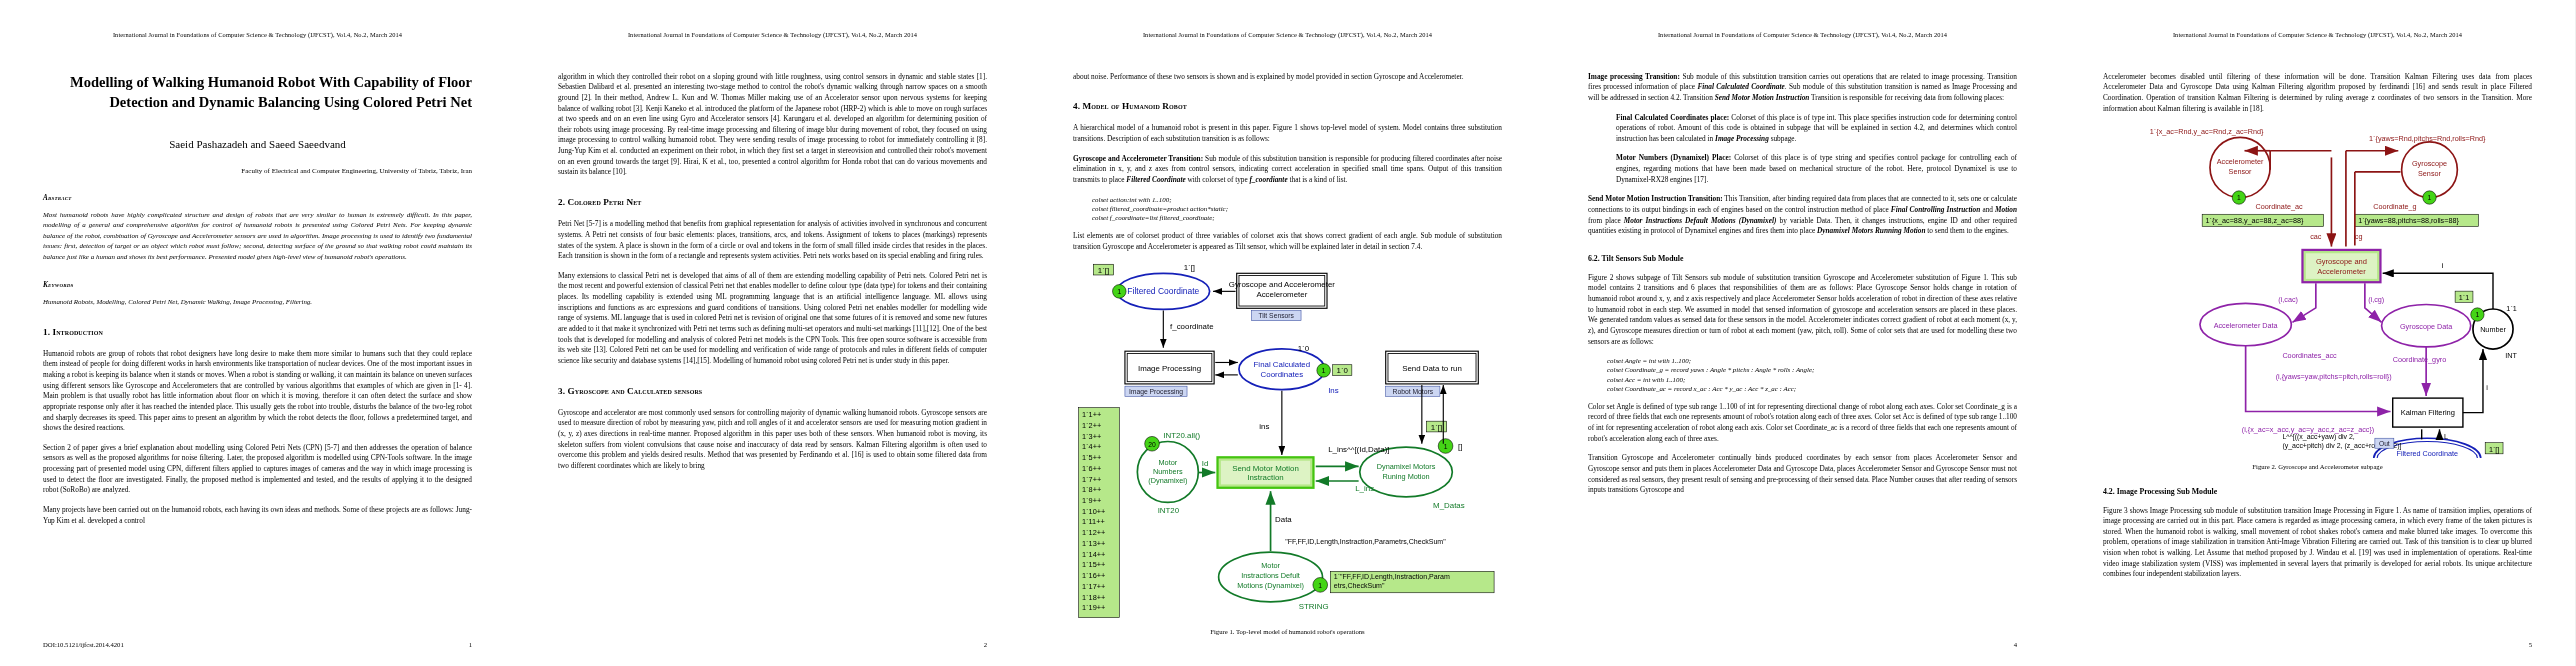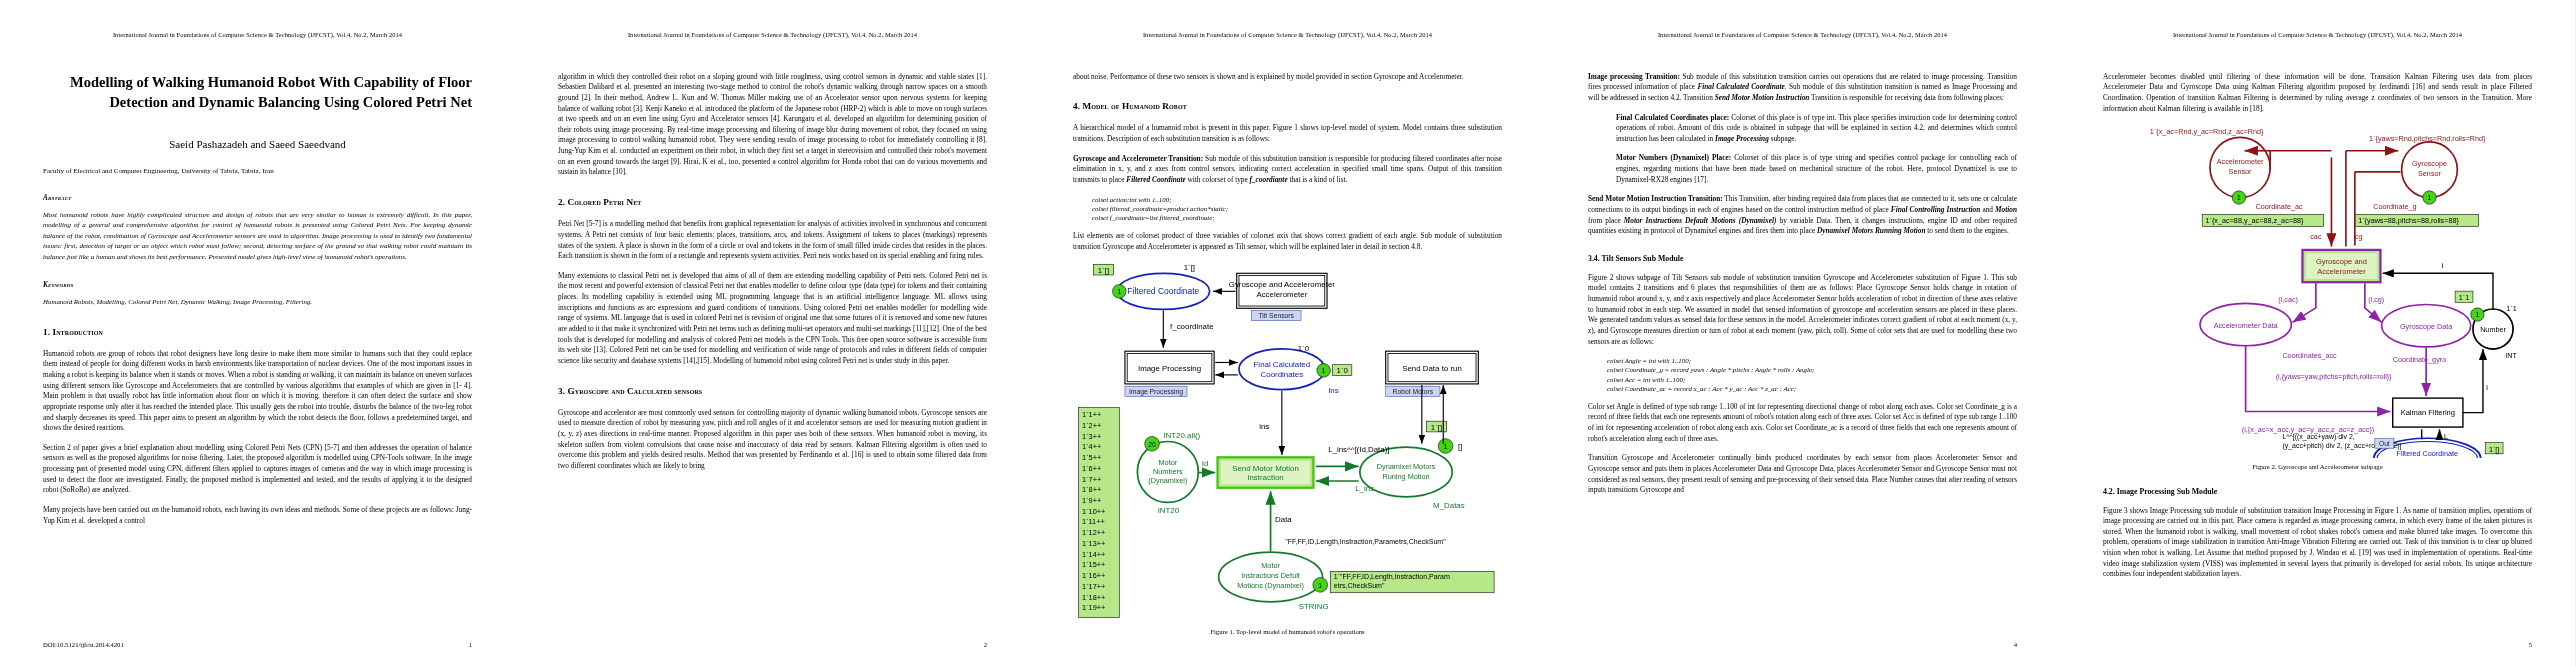--- a/index.html
+++ b/index.html
@@ -20,21 +20,21 @@
   }
   .running-head {
     font-size:6.4px; line-height:1.35; text-align:center;
     margin:0 0 32px 0; letter-spacing:0.1px;
   }
   .p1-title {
     font-size:14.5px; font-weight:bold; text-align:right;
     line-height:1.42; margin:23px 0 0 0;
   }
   .authors { font-size:11px; text-align:center; margin:25.6px 0 0 0; }
-  .affil { font-size:7px; text-align:left; margin:16.7px 0 0 0; }
+  .affil { font-size:7px; text-align:right; margin:16.7px 0 0 0; }
   .sec-label {
     font-size:7.2px; font-weight:bold; font-style:italic;
     font-variant:small-caps; letter-spacing:0.2px; margin:19px 0 7.8px 0;
   }
   .abstract-body { font-size:7px; font-style:italic; text-align:justify; line-height:1.5; margin:0; }
   .kw-body { font-size:6.9px; font-style:italic; text-align:justify; line-height:1.5; margin:0; }
   h2.head {
     font-size:9.2px; font-weight:bold; font-variant:small-caps;
     margin:19px 0 12.2px 0; letter-spacing:0.1px;
   }
@@ -120,21 +120,21 @@
     </h2>
     <p class="body">A hierarchical model of a humanoid robot is present in this paper. Figure 1 shows top-level model of system. Model contains three substitution transitions. Description of each substitution transition is as follows:</p>
     <p class="body"><span class="bd">Gyroscope and Accelerometer Transition:</span><span> Sub module of this substitution transition is responsible for producing filtered coordinates after noise elimination in x, y, and z axes from control sensors, indicating correct acceleration in specified small time spans. Output of this transition transmits to place </span><span class="it">Filtered Coordinate</span><span> with colorset of type </span><span class="it">f_coordiante</span><span> that is a kind of list.</span></p>
 
     <div class="code-block">
       <div class="codeline">colset action:int with 1..100;</div>
       <div class="codeline">colset filtered_coordinate=product action*static;</div>
       <div class="codeline">colset f_coordinate=list filtered_coordinate;</div>
     </div>
 
-    <p class="body">List elements are of colorset product of three variables of colorset axis that shows correct gradient of each angle. Sub module of substitution transition Gyroscope and Accelerometer is appeared as Tilt sensor, which will be explained later in detail in section 4.8.</p>
+    <p class="body">List elements are of colorset product of three variables of colorset axis that shows correct gradient of each angle. Sub module of substitution transition Gyroscope and Accelerometer is appeared as Tilt sensor, which will be explained later in detail in section 7.4.</p>
 
     <div class="fig-wrap">
       <div class="petri">
         <svg viewBox="0 0 760 640" xmlns="http://www.w3.org/2000/svg">
           <defs>
             <marker id="ak" markerWidth="9" markerHeight="9" refX="8" refY="3" orient="auto">
                 <path d="M0,0 L8,3 L0,6 z" fill="#000"></path>
               </marker>
             <marker id="ag" markerWidth="9" markerHeight="9" refX="8" refY="3" orient="auto">
                 <path d="M0,0 L8,3 L0,6 z" fill="#127a28"></path>
@@ -266,21 +266,21 @@
     <div class="running-head">International Journal in Foundations of Computer Science &amp; Technology (IJFCST), Vol.4, No.2, March 2014</div>
 
     <p class="body"><span class="bd">Image processing Transition:</span><span> Sub module of this substitution transition carries out operations that are related to image processing. Transition fires processed information of place </span><span class="it">Final Calculated Coordinate</span><span>. Sub module of this substitution transition is named as Image Processing and will be addressed in section 4.2. Transition </span><span class="it">Send Motor Motion Instruction</span><span> Transition is responsible for receiving data from following places:</span></p>
 
     <p class="body indent"><span class="bd">Final Calculated Coordinates place:</span><span> Colorset of this place is of type int. This place specifies instruction code for determining control operations of robot. Amount of this code is obtained in subpage that will be explained in section 4.2, and determines which control instruction has been calculated in </span><span class="it">Image Processing</span><span> subpage.</span></p>
     <p class="body indent"><span class="bd">Motor Numbers (Dynamixel) Place:</span><span> Colorset of this place is of type string and specifies control package for controlling each of engines, regarding motions that have been made based on mechanical structure of the robot. Here, protocol Dynamixel is use to Dynamixel-RX28 engines [17].</span></p>
 
     <p class="body"><span class="bd">Send Motor Motion Instruction Transition:</span><span> This Transition, after binding required data from places that are connected to it, sets one or calculate connections to its output bindings in each of engines based on the control instruction method of place </span><span class="it">Final Controlling Instruction</span><span> and </span><span class="it">Motion</span><span> from place </span><span class="it">Motor Instructions Default Motions (Dynamixel)</span><span> by variable Data. Then, it changes instructions, engine ID and other required quantities existing in protocol of Dynamixel engines and fires them into place </span><span class="it">Dynamixel Motors Running Motion</span><span> to send them to the engines.</span></p>
 
     <h3 class="subhead">
-      <span>3.4.</span>
+      <span>6.2.</span>
       <span>Tilt Sensors Sub Module</span>
     </h3>
     <p class="body">Figure 2 shows subpage of Tilt Sensors sub module of substitution transition Gyroscope and Accelerometer substitution of Figure 1. This sub model contains 2 transitions and 6 places that responsibilities of them are as follows: Place Gyroscope Sensor holds change in rotation of humanoid robot around x, y, and z axis respectively and place Accelerometer Sensor holds acceleration of robot in direction of these axes relative to humanoid robot in each step. We assumed in model that sensed information of gyroscope and acceleration sensors are placed in these places. We generated random values as sensed data for these sensors in the model. Accelerometer indicates correct gradient of robot at each moment (x, y, z), and Gyroscope measures direction or turn of robot at each moment (yaw, pitch, roll).  Some of color sets that are used for modelling these two sensors are as follows:</p>
 
     <div class="code-block">
       <div class="codeline">colset Angle = int with 1..100;</div>
       <div class="codeline">colset Coordinate_g = record yaws : Angle * pitchs : Angle * rolls : Angle;</div>
       <div class="codeline">colset Acc = int with 1..100;</div>
       <div class="codeline">colset Coordinate_ac = record x_ac : Acc * y_ac : Acc * z_ac : Acc;</div>
     </div>

